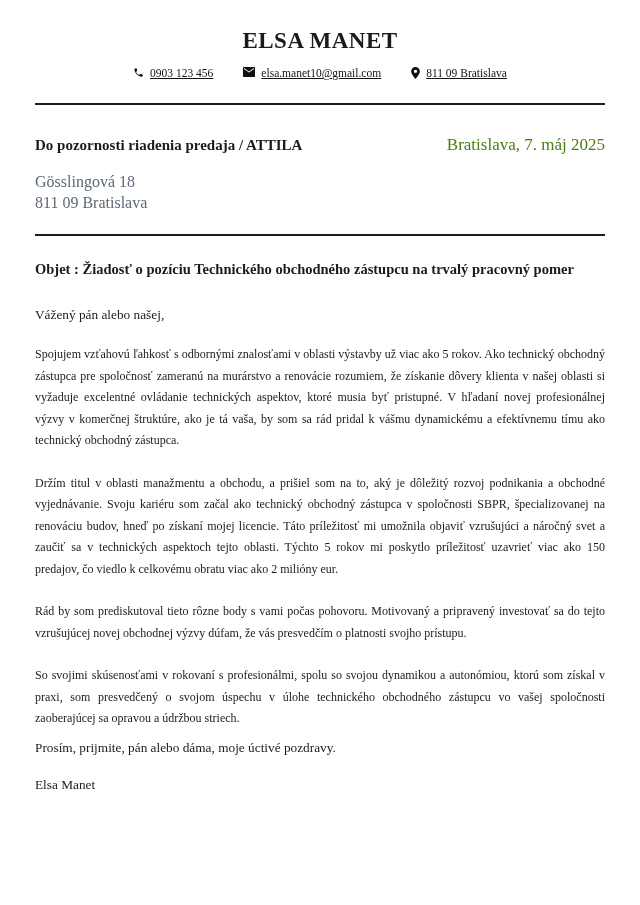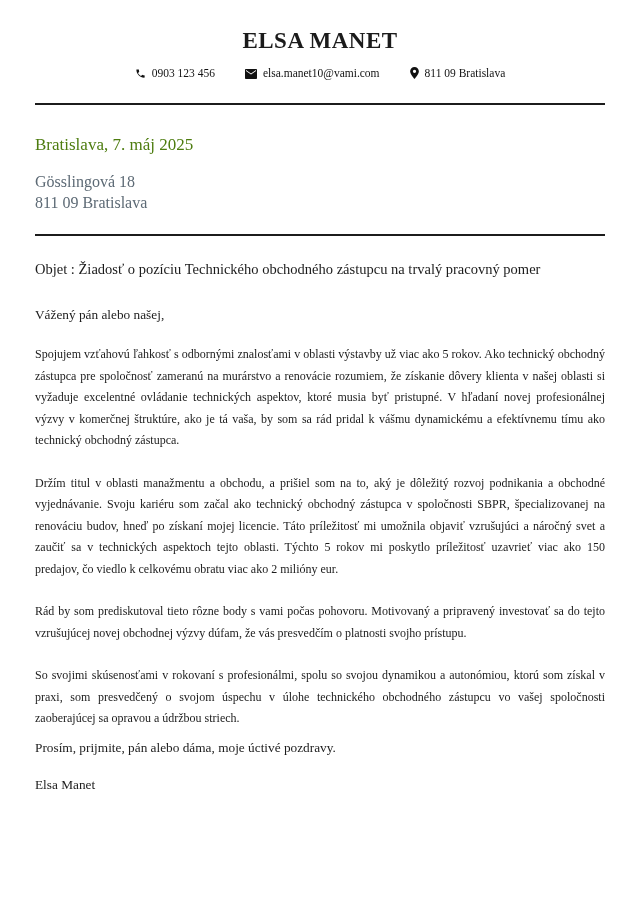--- a/index.html
+++ b/index.html
@@ -25,21 +25,21 @@
   }
   .contact-row {
     margin-top: 13px;
     display: flex;
     justify-content: center;
     align-items: center;
     gap: 30px;
     font-size: 11.5px;
     color: #111111;
   }
-  .contact-item { display: flex; align-items: flex-end; gap: 6px; }
+  .contact-item { display: flex; align-items: flex-start; gap: 6px; text-decoration: underline; }
   .contact-item svg { display: block; }
   .rule {
     border: none;
     border-top: 2px solid #1c1c1c;
     margin: 0;
   }
   .rule-1 { margin-top: 24px; }
   .rule-2 { margin-top: 21px; }
   
   .recipient-row {
@@ -59,21 +59,21 @@
   .address {
     margin-top: 16px;
     font-size: 16px;
     line-height: 21px;
     color: #5d6a75;
   }
   
   .subject {
     margin-top: 25px;
     font-size: 14.5px;
-    font-weight: normal;
+    font-weight: bold;
   }
   .greeting {
     margin-top: 29px;
     font-size: 13.3px;
   }
   .para {
     margin-top: 21px;
     font-size: 12px;
     line-height: 21.5px;
     text-align: justify;
@@ -102,35 +102,36 @@
           </svg>
       </span>
       <span>0903 123 456</span>
     </span>
     <span class="contact-item">
       <span>
         <svg width="12" height="10" viewBox="0 0 24 20" fill="#111111">
             <path d="M2 0h20c1.1 0 2 .9 2 2v16c0 1.1-.9 2-2 2H2c-1.1 0-2-.9-2-2V2C0 .9.9 0 2 0zm10 11L22 4V2L12 9 2 2v2l10 7z"></path>
           </svg>
       </span>
-      <span>elsa.manet10@vami.com</span>
+      <span>elsa.manet10@gmail.com</span>
     </span>
     <span class="contact-item">
       <span>
         <svg width="9" height="12" viewBox="0 0 16 22" fill="#111111">
             <path d="M8 0C3.6 0 0 3.6 0 8c0 6 8 14 8 14s8-8 8-14c0-4.4-3.6-8-8-8zm0 11a3 3 0 1 1 0-6 3 3 0 0 1 0 6z"></path>
           </svg>
       </span>
       <span>811 09 Bratislava</span>
     </span>
   </div>
 
   <hr class="rule rule-1">
 
   <div class="recipient-row">
+    <div class="attention">Do pozornosti riadenia predaja / ATTILA</div>
     <div class="date">Bratislava, 7. máj 2025</div>
   </div>
 
   <div class="address">
     <div>Gösslingová 18</div>
     <div>811 09 Bratislava</div>
   </div>
 
   <hr class="rule rule-2">
 

